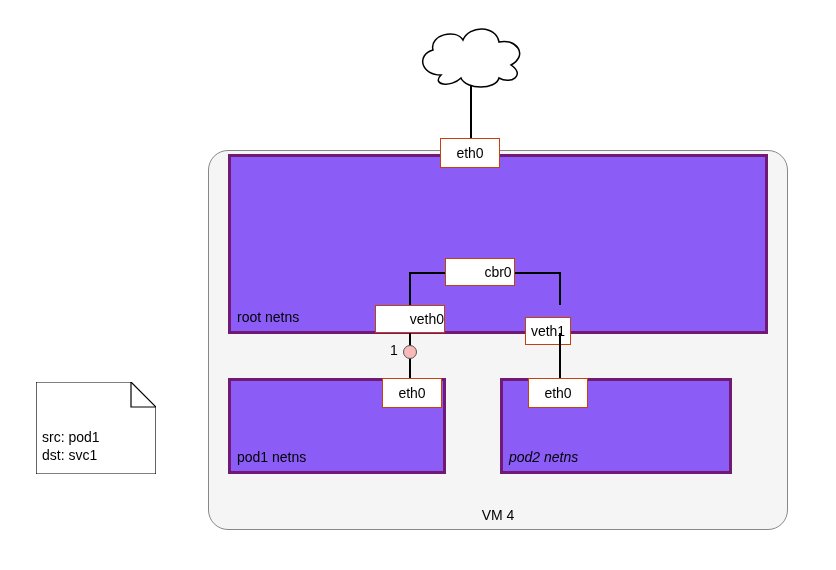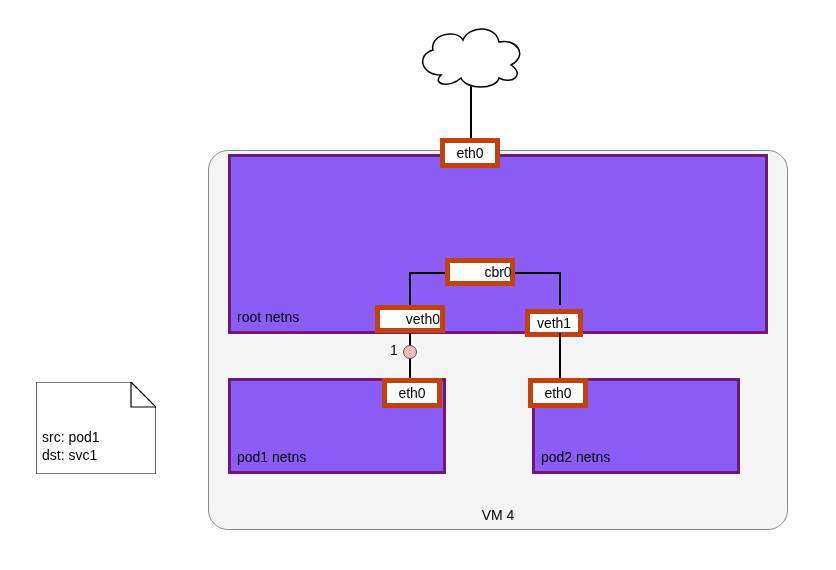--- a/index.html
+++ b/index.html
@@ -9,21 +9,21 @@
     height: 570px;
     background: #ffffff;
     font-family: Arial, Helvetica, sans-serif;
     font-size: 14px;
     color: #000;
     position: relative;
   }
   .abs { position: absolute; }
   .box {
     background: #fff;
-    border: 5px solid #c2410c;
+    border: 1px solid #c2410c;
     display: flex;
     align-items: center;
     justify-content: center;
     text-align: center;
     box-sizing: border-box;
   }
   .vm-box {
     background: #f5f5f5;
     border: 1.5px solid #888;
     border-radius: 20px;
@@ -88,21 +88,21 @@
 </div>
 
 <div class="abs box" style="left:445px; top:258px; width:70px; height:28px;padding-left:36px;">
   <span>cbr0</span>
 </div>
 
 <div class="abs box" style="left:375px; top:305px; width:70px; height:28px;justify-content:flex-end;">
   <span>veth0</span>
 </div>
 
-<div class="abs box" style="left:525px; top:309px; width:58px; height:28px;">
+<div class="abs box" style="left:525px; top:317px; width:46px; height:28px;">
   <span>veth1</span>
 </div>
 
 <div class="conn-line" style="left:409px; top:272px; width:1.5px; height:33px;"></div>
 <div class="conn-line" style="left:409px; top:272px; width:36px; height:1.5px;"></div>
 
 <div class="conn-line" style="left:559px; top:272px; width:1.5px; height:33px;"></div>
 <div class="conn-line" style="left:515px; top:272px; width:45px; height:1.5px;"></div>
 
 <div class="abs sub-box" style="left:228px; top:378px; width:218px; height:96px;padding-left:40px;">
@@ -111,21 +111,21 @@
 
 <div class="abs box" style="left:382px; top:378px; width:60px; height:30px;">
   <span>eth0</span>
 </div>
 
 <div class="conn-line" style="left:409px; top:333px; width:1.5px; height:45px;"></div>
 
 <div class="abs marker" style="left:403px; top:345px;"></div>
 <div class="abs" style="left:390px; top:342px; font-size:14px;">1</div>
 
-<div class="abs sub-box" style="left:532px; top:378px; width:208px; height:96px;">
+<div class="abs sub-box" style="left:500px; top:378px; width:232px; height:96px;font-style:italic;">
   <span class="label-bl">pod2 netns</span>
 </div>
 
 <div class="abs box" style="left:528px; top:378px; width:60px; height:30px;">
   <span>eth0</span>
 </div>
 
 <div class="conn-line" style="left:559px; top:333px; width:1.5px; height:45px;"></div>
 
 <div class="abs" style="left:36px; top:382px; width:120px; height:116px;border-radius:28px;">

